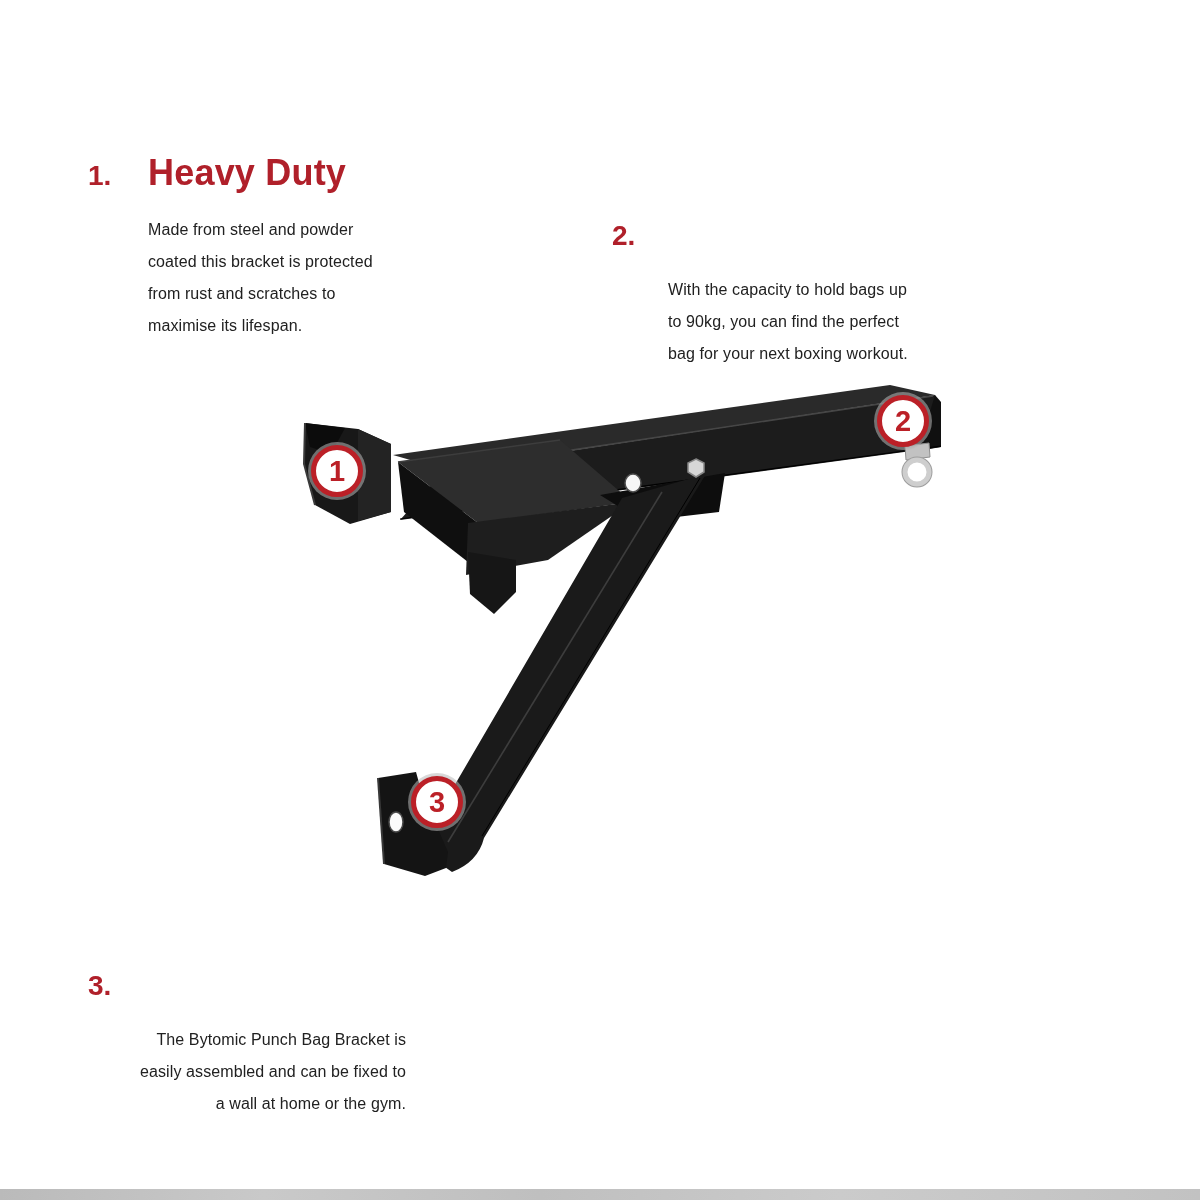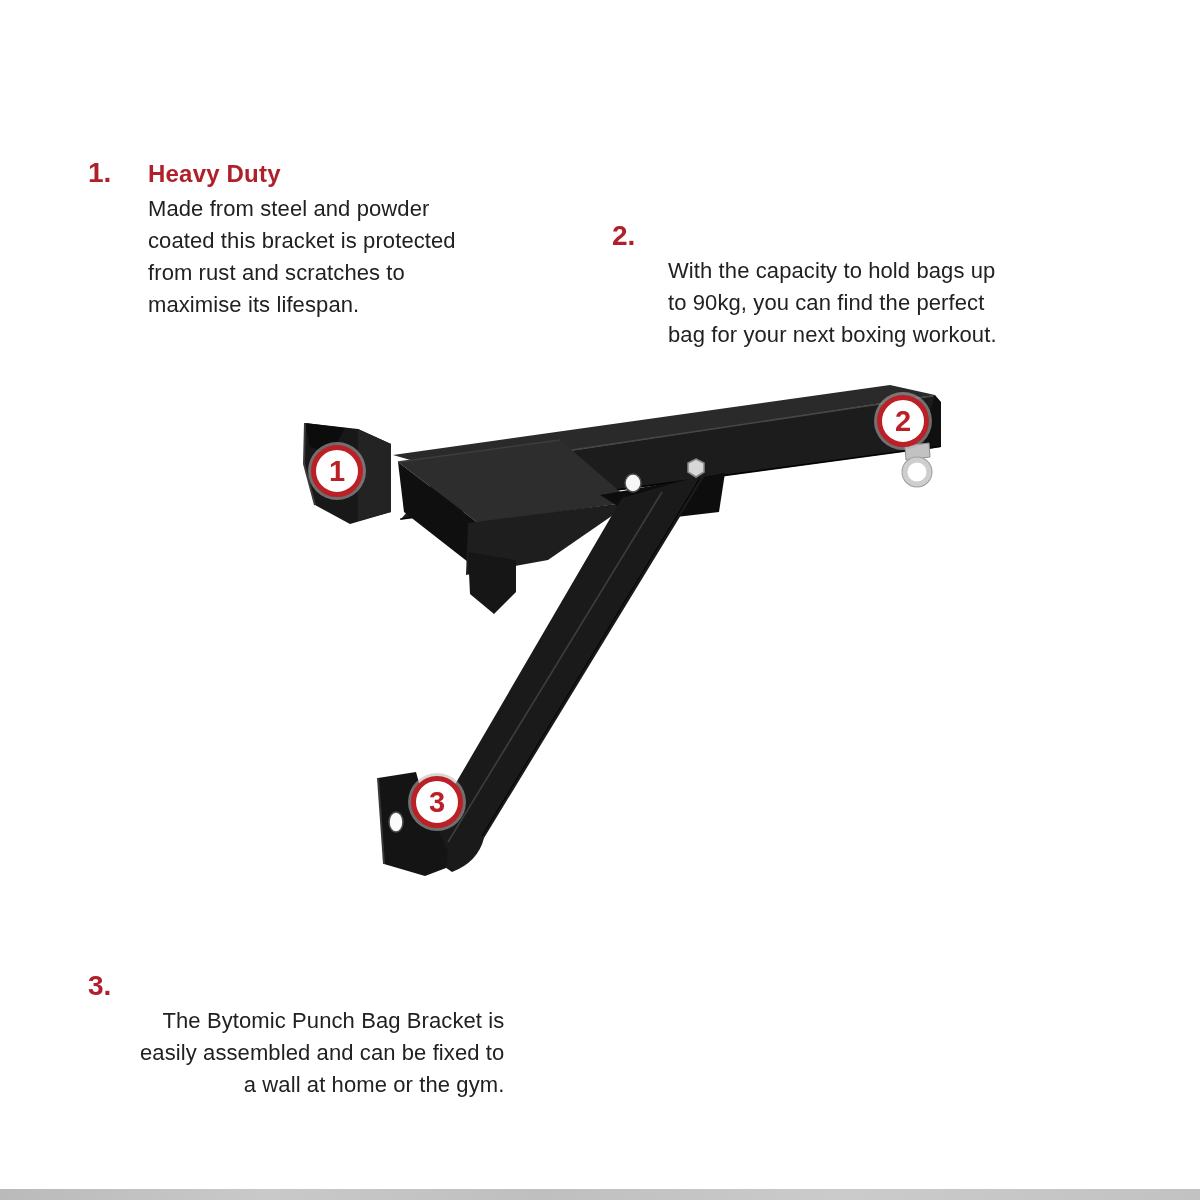--- a/index.html
+++ b/index.html
@@ -12,26 +12,26 @@
     color:#1f1f1f;
   }
   
   .feature{position:absolute;}
   .feature-head{display:flex;align-items:baseline;line-height:34px;}
   .feature-num{
     font-size:28px;font-weight:800;color:#b0202a;
     display:inline-block;
   }
   .feature-title{
-    font-size:24px;font-weight:800;color:#b0202a;
+    font-size:36px;font-weight:800;color:#b0202a;
     letter-spacing:.2px;
   }
   .feature-body{
-    margin-top:2px;
-    font-size:22px;line-height:32px;
+    margin-top:21px;
+    font-size:16px;line-height:32px;
     color:#212121;
     white-space:pre-line;
     letter-spacing:.1px;
   }
   #feature-1{left:88px;top:156px;}
   #feature-1 .feature-num{width:60px;}
   #feature-1 .feature-body{margin-left:60px;}
   #feature-2{left:612px;top:219px;}
   #feature-2 .feature-num{width:56px;}
   #feature-2 .feature-body{margin-left:56px;}

